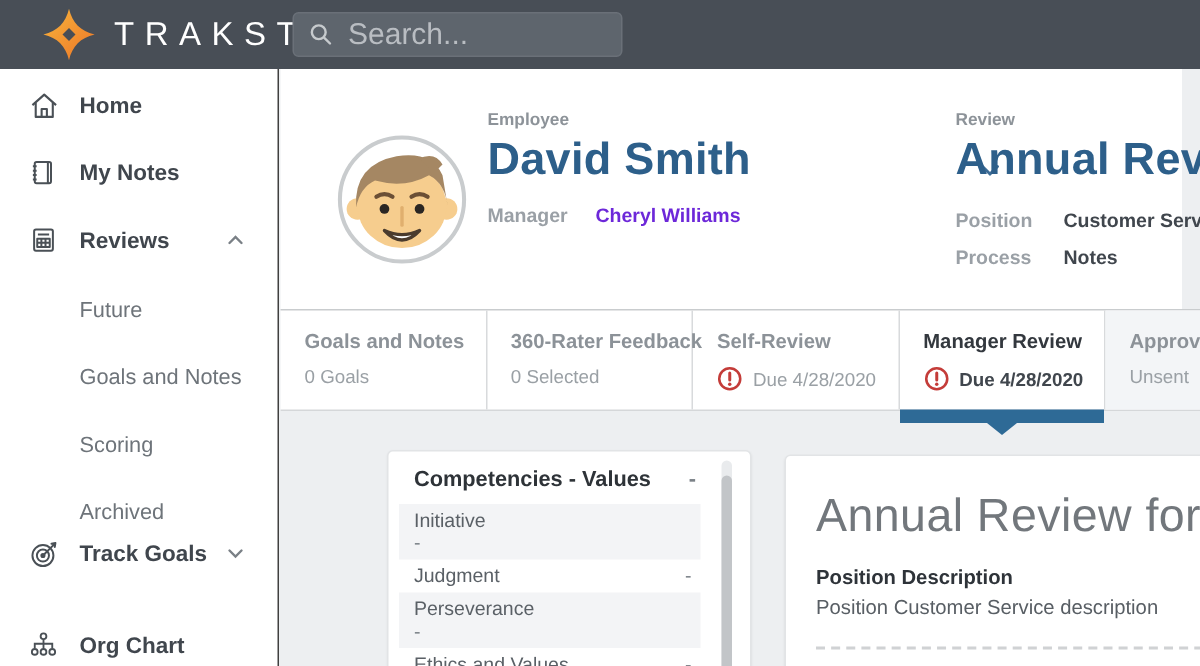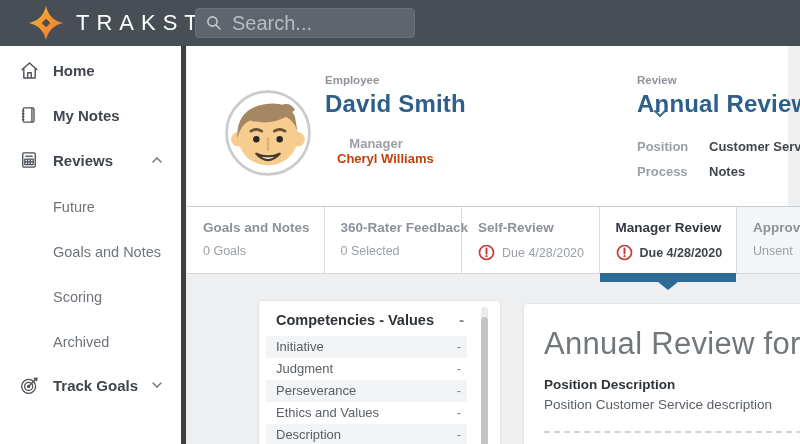--- a/index.html
+++ b/index.html
@@ -10,42 +10,42 @@
   
   .topbar { position:absolute; left:0; top:0; width:800px; height:46px; background:#484e56; z-index:10; }
   .logo { position:absolute; left:28px; top:5px; width:36px; height:36px; }
   .brand { position:absolute; left:76px; top:10px; font-size:22px; font-weight:400; color:#ffffff; letter-spacing:7px; }
   .searchbox { position:absolute; left:195px; top:8px; width:220px; height:30px; background:#5e656d; border:1px solid #6a7078; border-radius:4px; display:flex; align-items:center; padding:0 10px; }
   .searchbox svg { flex:0 0 auto; margin-right:10px; }
   .searchbox input { flex:1; background:transparent; border:none; outline:none; color:#d7dadd; font-size:20px; font-family:"Liberation Sans",sans-serif; }
   .searchbox input::placeholder { color:#b9bdc2; }
 
   
-  .sidebar { position:absolute; left:0; top:46px; width:186px; height:398px; background:#ffffff; border-right:5px solid #404040; z-index:5; }
+  .sidebar { position:absolute; left:0; top:46px; width:186px; height:398px; background:#ffffff; border-right:1px solid #404040; z-index:5; }
   .side-item { position:absolute; left:0; width:186px; height:26px; display:flex; align-items:center; cursor:pointer; }
   .side-item .ic { width:22px; margin-left:18px; display:flex; align-items:center; justify-content:center; }
   .side-item .lbl { margin-left:13px; font-size:15px; font-weight:700; color:#40464d; }
   .side-item.sub .lbl { margin-left:53px; font-weight:400; color:#6e747a; font-size:14.5px; }
   .side-item .chev { position:absolute; right:22px; top:6px; }
 
   
   .main-header { position:absolute; left:187px; top:46px; width:601px; height:160px; background:#ffffff; }
   .avatar { position:absolute; left:36px; top:42px; width:90px; height:90px; border-radius:50%; }
   .col-emp { position:absolute; left:138px; top:0; }
   .col-rev { position:absolute; left:450px; top:0; }
   .field-label { font-size:11.5px; font-weight:700; color:#8d9399; }
-  .big-name { font-size:24px; font-weight:700; color:#2d5f8a; letter-spacing:0.2px; white-space:nowrap; }
+  .big-name { font-size:30px; font-weight:700; color:#2d5f8a; letter-spacing:0.2px; white-space:nowrap; }
   .kv-row { display:flex; align-items:center; font-size:13px; white-space:nowrap; }
   .kv-key { color:#9aa0a6; font-weight:700; width:60px; }
   .kv-val { font-weight:700; color:#40464d; margin-left:12px; }
-  .kv-val.link { color:#c2410c; cursor:pointer; }
+  .kv-val.link { color:#6d28d9; cursor:pointer; }
   .emp-label { position:absolute; left:0; top:28px; }
   .emp-name { position:absolute; left:0; top:44px; }
   .emp-chev { position:absolute; left:326px; top:58px; cursor:pointer; }
-  .emp-mgr { position:absolute; left:0; top:90px;flex-direction:column; }
+  .emp-mgr { position:absolute; left:0; top:90px; }
   .rev-label { position:absolute; left:0; top:28px; }
   .rev-name { position:absolute; left:0; top:44px; }
   .rev-pos { position:absolute; left:0; top:93px; }
   .rev-proc { position:absolute; left:0; top:118px; }
 
   
   .tabbar { position:absolute; left:187px; top:206px; width:613px; height:68px; background:#ffffff; border-top:1px solid #c9ccce; border-bottom:1px solid #d5d7d9; display:flex; z-index:4; }
   .tab { position:relative; width:137.5px; flex:0 0 137.5px; border-right:1px solid #d8dadc; padding:13px 0 0 16px; cursor:pointer; }
   .tab:last-child { flex:1 1 auto; width:auto; border-right:none; background:#f3f5f7; }
   .tab-label { font-size:13.5px; font-weight:700; color:#8c9298; white-space:nowrap; }
@@ -56,21 +56,21 @@
   .active-bar { position:absolute; left:0; right:0; bottom:-9px; height:9px; background:#2e6a96; z-index:6; }
   .active-tri { position:absolute; left:50%; bottom:-17px; margin-left:-10px; width:0; height:0; border-left:10px solid transparent; border-right:10px solid transparent; border-top:8px solid #2e6a96; z-index:6; }
 
   
   .content { position:absolute; left:187px; top:274px; width:613px; height:181px; background:#edeff1; }
   .card { background:#ffffff; border:1px solid #e2e4e6; border-radius:4px; box-shadow:0 1px 2px rgba(0,0,0,0.05); position:absolute; }
   .comp-card { left:71px; top:26px; width:243px; height:160px; overflow:hidden; }
   .comp-title-row { display:flex; justify-content:space-between; padding:11px 36px 8px 17px; font-size:14.5px; font-weight:700; color:#2e3338; }
   .comp-rows { margin:0 33px 0 7px; }
   .comp-row { display:flex; justify-content:space-between; padding:3px 6px 4px 10px; font-size:13px; color:#5a6066; cursor:pointer; }
-  .comp-row.shade { background:#f3f4f6; }
+  .comp-row.shade { background:#f3f4f6;flex-direction:column; }
   .dash { color:#7b8187; }
   .comp-scroll-track { position:absolute; right:12px; top:6px; bottom:0; width:7px; background:#e9ebed; border-radius:4px; }
   .comp-scroll-thumb { position:absolute; right:12px; top:16px; bottom:0; width:7px; background:#c2c5c8; border-radius:4px; cursor:grab; }
 
   .rev-card { left:336px; top:29px; width:480px; height:160px; padding:22px 0 0 20px; overflow:hidden; }
   .rev-heading { font-size:31px; font-weight:300; color:#72777c; letter-spacing:0.3px; white-space:nowrap; }
   .rev-sec-title { margin-top:15px; font-size:13.5px; font-weight:700; color:#2e3339; }
   .rev-sec-body { margin-top:5px; font-size:13.5px; color:#585e64; }
   .rev-dashed { margin-top:19px; width:470px; border-top:2px dashed #d0d2d4; }
 </style>
@@ -147,37 +147,49 @@
     <div class="side-item sub" style="top:193px">
       <span class="lbl">Goals and Notes</span>
     </div>
     <div class="side-item sub" style="top:238px">
       <span class="lbl">Scoring</span>
     </div>
     <div class="side-item sub" style="top:283px">
       <span class="lbl">Archived</span>
     </div>
 
-    <div class="side-item" style="top:326px">
+    <div class="side-item" style="top:310px">
       <span class="ic">
         <svg width="21" height="21" viewBox="0 0 24 24" fill="none" stroke="#4a5056" stroke-width="1.5" stroke-linecap="round">
           <circle cx="11" cy="13" r="8"></circle>
             <circle cx="11" cy="13" r="4.6"></circle>
             <circle cx="11" cy="13" r="1.2" fill="#4a5056"></circle>
           <path d="M20.5 3.5 L12 12 M20.5 3.5 L20 6.5 M20.5 3.5 L17.5 4"></path>
         </svg>
       </span>
       <span class="lbl">Track Goals</span>
       <span class="chev">
         <svg width="14" height="14" viewBox="0 0 14 14" fill="none" stroke="#7a8086" stroke-width="1.6" stroke-linecap="round">
             <path d="M3 5 L7 9 L11 5"></path>
           </svg>
       </span>
     </div>
 
+    <div class="side-item" style="top:371px">
+      <span class="ic">
+        <svg width="20" height="20" viewBox="0 0 24 24" fill="none" stroke="#4a5056" stroke-width="1.5">
+          <circle cx="12" cy="5" r="2.3"></circle>
+            <path d="M12 7.3 V11 M5 14.5 V11 H19 V14.5 M12 11 V14.5"></path>
+          <circle cx="5" cy="17.5" r="2.3"></circle>
+            <circle cx="12" cy="17.5" r="2.3"></circle>
+            <circle cx="19" cy="17.5" r="2.3"></circle>
+        </svg>
+      </span>
+      <span class="lbl">Org Chart</span>
+    </div>
   </div>
 
   <div class="main-header">
     <svg class="avatar" viewBox="0 0 100 100">
       <defs>
           <clipPath id="avclip">
             <circle cx="50" cy="50" r="46"></circle>
           </clipPath>
         </defs>
       <circle cx="50" cy="50" r="46" fill="#ffffff"></circle>

